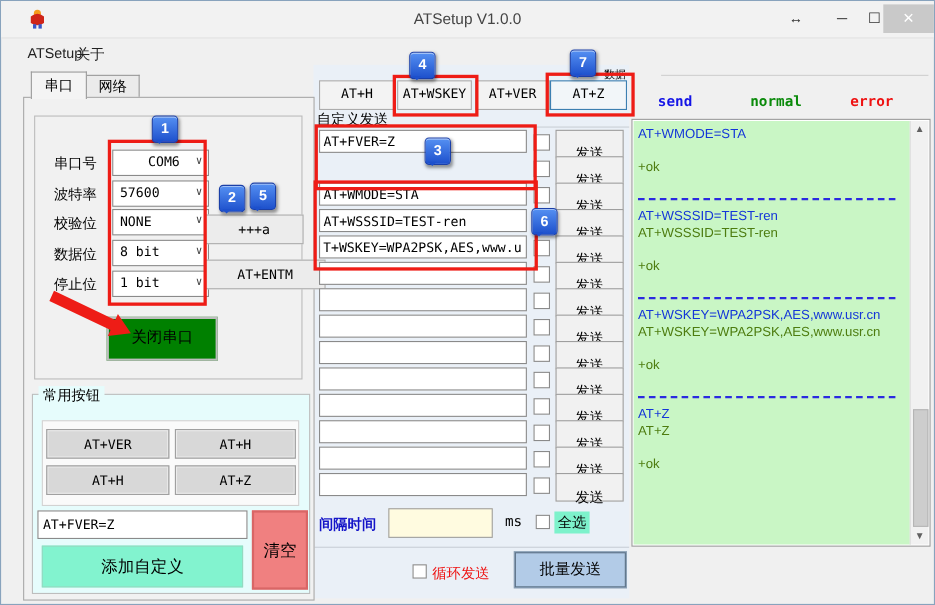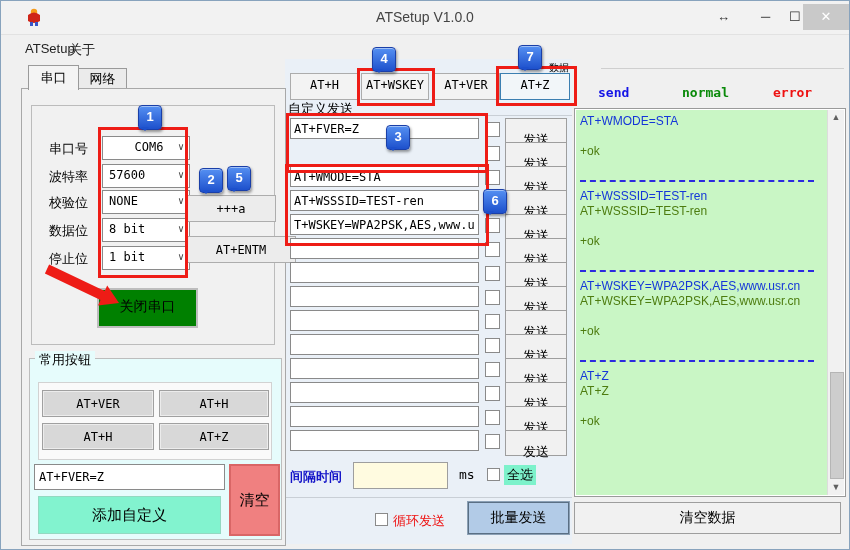--- a/index.html
+++ b/index.html
@@ -241,21 +241,20 @@
           <div class="log-line log-normal">+ok</div>
         </div>
     </div>
     <div class="scrollbar">
       <div class="scroll-arrow" style="top:0;">▲</div>
       <div class="scroll-thumb"></div>
       <div class="scroll-arrow" style="bottom:0;">▼</div>
     </div>
   </div>
 
-  <button class="abs" style="left:573px;top:501px;width:267px;height:32px;background:#f1f1f1;border:1px solid #9e9e9e;font-size:14px;font-family:'Liberation Sans',sans-serif;">清空数据</button>
 
 <div class="badge" style="left: 137px; top: 104px;">1</div>
     <div class="badge" style="left: 198px; top: 167px;">2</div>
     <div class="badge" style="left: 385px; top: 124px;">3</div>
     <div class="badge" style="left: 371px; top: 46px;">4</div>
     <div class="badge" style="left: 226px; top: 165px;">5</div>
     <div class="badge" style="left: 482px; top: 188px;">6</div>
     <div class="badge" style="left: 517px; top: 44px;">7</div>
     <div class="ann-rect" style="left: 97px; top: 126px; width: 84px; height: 145px;"></div>
     <div class="ann-rect" style="left: 356px; top: 67px; width: 72px; height: 32px;"></div>

